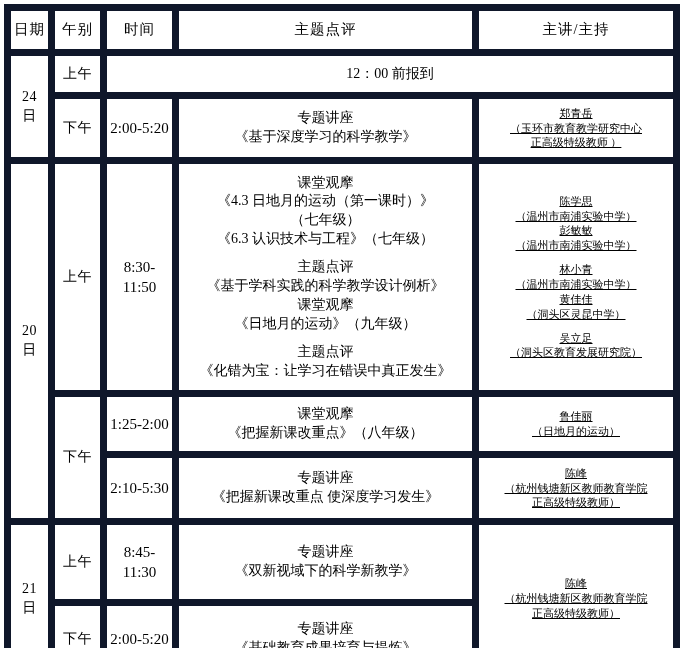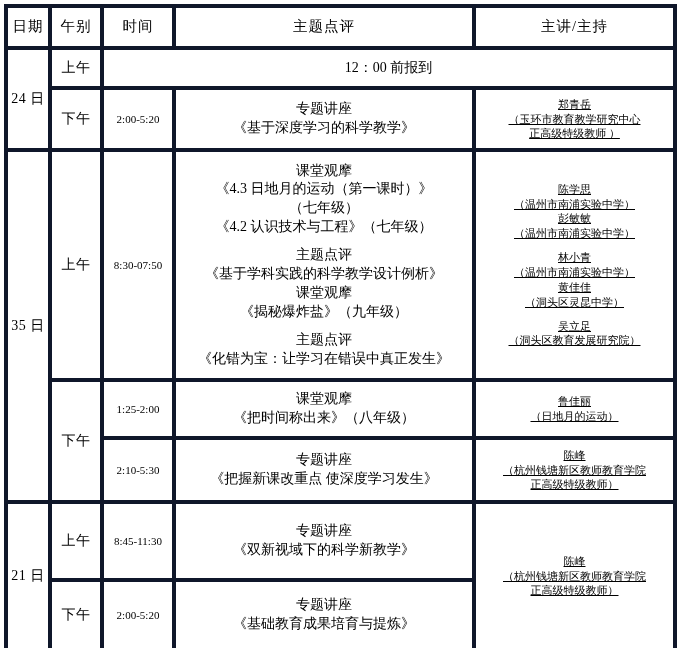--- a/index.html
+++ b/index.html
@@ -14,21 +14,21 @@
     color: #000000;
     overflow: hidden;
   }
   #schedule-table {
     border-collapse: collapse;
     width: 673px;
     margin: 4px 0 0 4px;
     table-layout: fixed;
   }
   #schedule-table td, #schedule-table th {
-    border: 4px solid #0f172a;
+    border: 7px solid #0f172a;
     text-align: center;
     vertical-align: middle;
     font-weight: normal;
     padding: 2px 3px;
     line-height: 1.35;
   }
   .col-date   { width: 44px; }
   .col-half   { width: 52px; }
   .col-time   { width: 72px; }
   .col-cont   { width: 300px; }
@@ -37,21 +37,21 @@
   thead td {
     font-size: 14.5px;
     height: 34px;
     letter-spacing: 1px;
   }
   .cell-date, .cell-half {
     font-size: 14px;
     letter-spacing: 0.5px;
   }
   .cell-time {
-    font-size: 11px;
+    font-size: 15px;
   }
   .cell-content {
     font-size: 14px;
   }
   .cell-host {
     font-size: 11px;
     text-decoration: underline;
   }
   .line { display: block; white-space: nowrap; }
   .blank-line { display: block; height: 9px; }
@@ -93,33 +93,33 @@
         <span class="line">《基于深度学习的科学教学》</span>
       </td>
       <td class="cell-host">
         <span class="line">郑青岳</span>
         <span class="line">（玉环市教育教学研究中心</span>
         <span class="line">正高级特级教师 ）</span>
       </td>
     </tr>
 
     <tr>
-      <td class="cell-date" rowspan="3">35 日</td>
+      <td class="cell-date" rowspan="3">20 日</td>
       <td class="cell-half">上午</td>
-      <td class="cell-time">8:30-07:50</td>
+      <td class="cell-time">8:30-11:50</td>
       <td class="cell-content pad-top" style="height:222px;">
         <span class="line">课堂观摩</span>
         <span class="line">《4.3 日地月的运动（第一课时）》</span>
         <span class="line">（七年级）</span>
-        <span class="line">《4.2 认识技术与工程》（七年级）</span>
+        <span class="line">《6.3 认识技术与工程》（七年级）</span>
         <span class="blank-line"></span>
         <span class="line">主题点评</span>
         <span class="line">《基于学科实践的科学教学设计例析》</span>
         <span class="line">课堂观摩</span>
-        <span class="line">《揭秘爆炸盐》（九年级）</span>
+        <span class="line">《日地月的运动》（九年级）</span>
         <span class="blank-line"></span>
         <span class="line">主题点评</span>
         <span class="line">《化错为宝：让学习在错误中真正发生》</span>
       </td>
       <td class="cell-host pad-top">
         <span class="line">陈学思</span>
         <span class="line">（温州市南浦实验中学）</span>
         <span class="line">彭敏敏</span>
         <span class="line">（温州市南浦实验中学）</span>
         <span class="blank-line"></span>
@@ -131,21 +131,21 @@
         <span class="line">吴立足</span>
         <span class="line">（洞头区教育发展研究院）</span>
       </td>
     </tr>
 
     <tr>
       <td class="cell-half" rowspan="2">下午</td>
       <td class="cell-time">1:25-2:00</td>
       <td class="cell-content" style="height:50px;">
         <span class="line">课堂观摩</span>
-        <span class="line">《把时间称出来》（八年级）</span>
+        <span class="line">《把握新课改重点》（八年级）</span>
       </td>
       <td class="cell-host">
         <span class="line">鲁佳丽</span>
         <span class="line">（日地月的运动）</span>
       </td>
     </tr>
 
     <tr>
       <td class="cell-time">2:10-5:30</td>
       <td class="cell-content" style="height:56px;">

